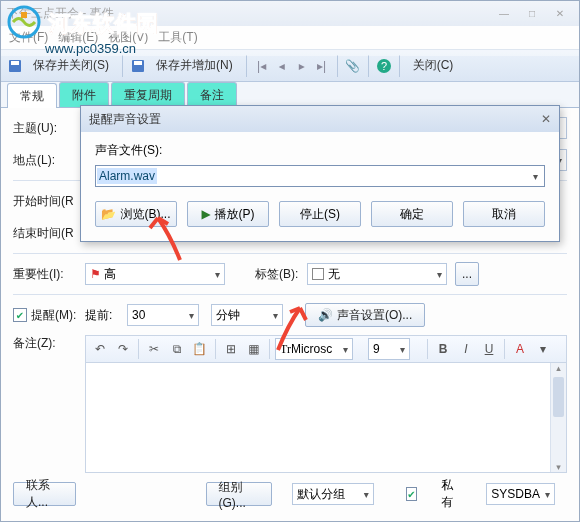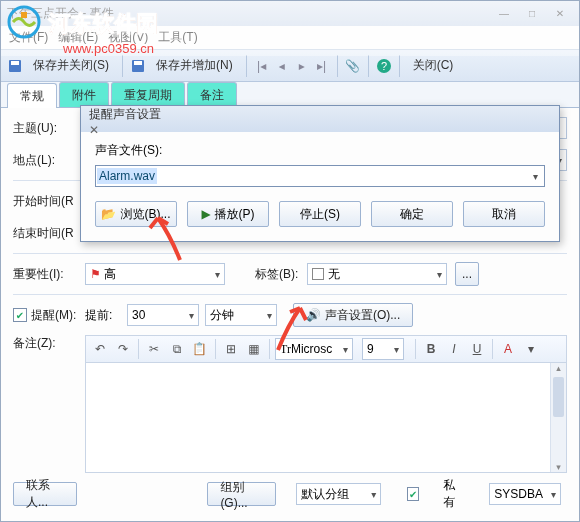--- a/index.html
+++ b/index.html
@@ -6,21 +6,21 @@
 body { background: #f0f0f0; width: 580px; height: 522px; overflow: hidden; position: relative; font-size: 12px; }
 
 .window { position: absolute; top: 0; left: 0; width: 580px; height: 522px; background: #fdfdfd; border: 1px solid #9aabc2; }
 .titlebar { height: 25px; background: linear-gradient(#e8eef7,#d5e0ef); display: flex; align-items: center; padding: 0 6px; color: #666; }
 .titlebar .spacer { flex: 1; }
 .winbtn { width: 26px; height: 18px; margin-left: 2px; display: inline-flex; align-items: center; justify-content: center; color: #666; font-size: 10px; }
 
 .watermark { position: absolute; top: 4px; left: 6px; z-index: 50; pointer-events: none; }
 .watermark .logo { display: inline-block; vertical-align: middle; }
 .watermark .brand { display: inline-block; vertical-align: middle; font-size: 22px; font-weight: bold; color: #c2410c; -webkit-text-stroke: 1px #fff; text-shadow: 0 0 3px #fff; margin-left: 4px; }
-.watermark .url { display: block; font-size: 13px; color: #ef4444; text-shadow: 0 0 2px #fff; margin-top: -1px; margin-left: 56px; }
+.watermark .url { display: block; font-size: 13px; color: #0c4a6e; text-shadow: 0 0 2px #fff; margin-top: -1px; margin-left: 38px; }
 
 .menubar { height: 24px; display: flex; align-items: center; padding-left: 8px; gap: 10px; border-bottom: 1px solid #c9d5e6; }
 .menubar span { color: #333; }
 .overlay { position:absolute; left:0; right:0; top:0; height:55px; background:rgba(255,255,255,0.4); pointer-events:none; z-index:49;}
 
 .toolbar { height: 32px; background: linear-gradient(#eaf1fa,#dbe6f4); border-bottom: 1px solid #b7c8df; display: flex; align-items: center; padding: 0 6px; gap: 4px; }
 .tbtn { display: inline-flex; align-items: center; gap: 4px; padding: 2px 6px; color: #333; }
 .tsep { width: 1px; height: 22px; background: #b7c8df; margin: 0 3px; }
 .ticon { width: 16px; height: 16px; display: inline-flex; align-items:center; justify-content:center; }
 
@@ -31,37 +31,37 @@
 .form { padding: 8px 12px; }
 .row { display: flex; align-items: center; margin-bottom: 8px; height: 24px; }
 .lbl { width: 72px; color: #222; }
 .field { flex: 1; height: 22px; border: 1px solid #b7c8df; background: #fff; padding: 0 4px; }
 .select { flex: none; width: 140px; height: 22px; border: 1px solid #b7c8df; background: #fff; display: flex; align-items: center; padding: 0 4px; position: relative; }
 .select::after { content: "▾"; position: absolute; right: 4px; color: #555; font-size: 10px; }
 .btn { height: 24px; border: 1px solid #9db3d1; background: linear-gradient(#fdfdfd,#e4ecf6); padding: 0 12px; display: inline-flex; align-items: center; gap: 4px; color: #222; border-radius: 2px; }
 .hr { border: none; border-top: 1px solid #d8e1ee; margin: 4px 0 8px; }
 .chk { width: 14px; height: 14px; border: 1px solid #7a8fab; display:inline-flex; align-items:center; justify-content:center; font-size:10px; margin-right:4px; background:#fff; }
 .chk.checked::after { content:"✔"; color:#2a6; font-size:10px; }
-.smallsel { width: 72px; height: 22px; border: 1px solid #b7c8df; background:#fff; display:flex; align-items:center; padding:0 4px; position:relative; margin-right:6px;}
+.smallsel { width: 72px; height: 22px; border: 1px solid #b7c8df; background:#fff; display:flex; align-items:center; padding:0 4px; position:relative; margin-right:12px;}
 .smallsel::after { content:"▾"; position:absolute; right:4px; color:#555; font-size:10px;}
 .flag { color:#d33; font-size:12px; }
 
 .editor-tb { height: 28px; border:1px solid #c9d5e6; background: linear-gradient(#f7faff,#e9f0fa); display:flex; align-items:center; padding:0 4px; gap:3px; }
 .editor-tb .sep { width:1px; height:20px; background:#c9d5e6; margin:0 2px; }
 .ebtn { width:20px; height:20px; display:inline-flex; align-items:center; justify-content:center; color:#555; font-size:12px; }
 .editor { border:1px solid #c9d5e6; border-top:none; height:110px; background:#fff; position:relative; }
 .scrollv { position:absolute; right:0; top:0; width:16px; height:100%; background:#eef2f8; border-left:1px solid #d8e1ee;}
 .scrollv .thumb{ position:absolute; top:14px; left:2px; right:2px; height:40px; background:#cdd8e8; border-radius:2px;}
 .scrollv::before{content:"▴"; position:absolute; top:0; left:0; right:0; text-align:center; font-size:9px; color:#888;}
 .scrollv::after{content:"▾"; position:absolute; bottom:0; left:0; right:0; text-align:center; font-size:9px; color:#888;}
 
 .bottom { position:absolute; bottom:10px; left:12px; right:12px; display:flex; align-items:center; gap:20px; }
 
 .dialog { position:absolute; top:105px; left:80px; width:480px; background:#fdfdfd; border:1px solid #7b93b5; box-shadow:2px 3px 8px rgba(0,0,0,0.25); z-index:100; }
-.dialog .dtitle { height:26px; background:linear-gradient(#e4ecf6,#d2dff0); display:flex; padding:0 8px; color:#333;flex-direction:column; }
+.dialog .dtitle { height:26px; background:linear-gradient(#e4ecf6,#d2dff0); display:flex; align-items:center; padding:0 8px; color:#333; }
 .dialog .dtitle .spacer{flex:1;}
 .dialog .dbody { padding:10px 14px 14px; }
 .dialog .dfield { width:100%; height:22px; border:1px solid #7b93b5; background:#fff; display:flex; align-items:center; position:relative; }
 .dialog .dfield .val { color:#0c4a6e; background:#cde3ff; padding:1px 2px; margin:1px; }
 .dialog .dfield::after{ content:"▾"; position:absolute; right:6px; color:#555; font-size:10px;}
 .dialog .dbtnrow { display:flex; gap:10px; margin-top:14px; justify-content:space-between; }
 .dialog .dbtn { flex:1; height:26px; border:1px solid #9db3d1; background:linear-gradient(#fdfdfd,#e4ecf6); display:inline-flex; align-items:center; justify-content:center; gap:4px; border-radius:2px; }
 
 .arrow { position:absolute; z-index:200; pointer-events:none; }
 

